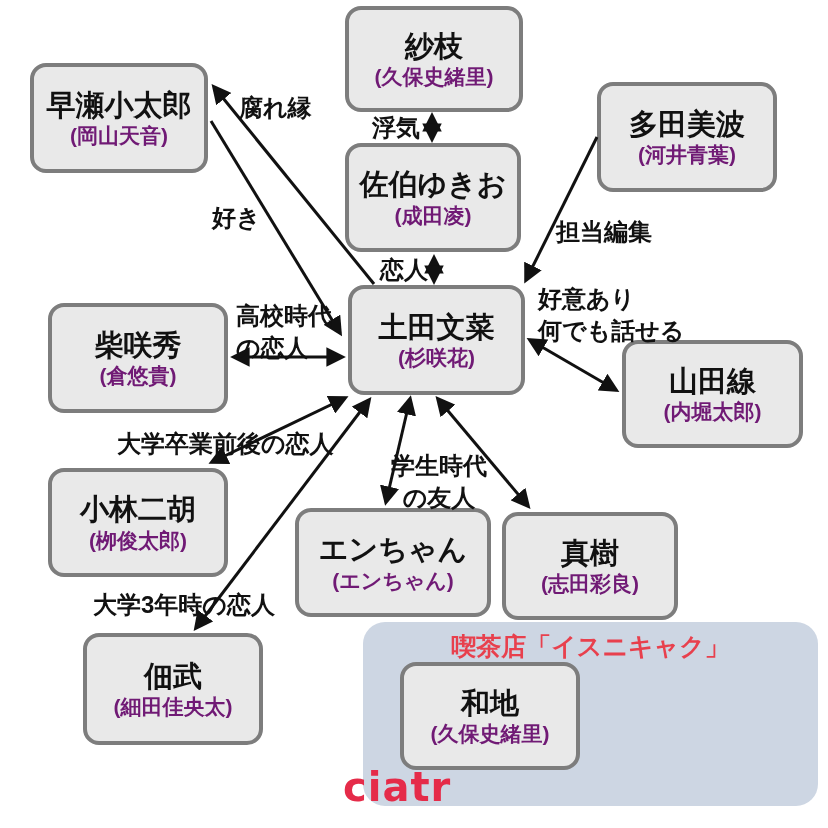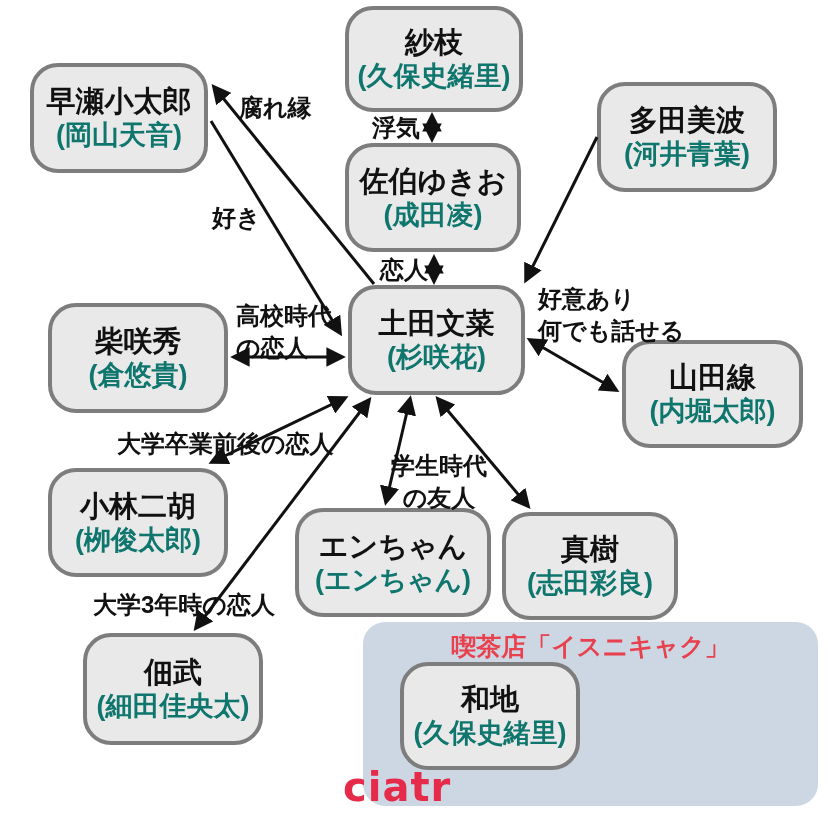--- a/index.html
+++ b/index.html
@@ -7,31 +7,31 @@
     position:relative;
     width:828px;height:828px;
     background:#ffffff;
     overflow:hidden;
     font-family:"Liberation Sans","DejaVu Sans",sans-serif;
   }
   .node{
     position:absolute;
     background:#e9e9e9;
     border:4px solid #7d7d7d;
-    border-radius:28px;
+    border-radius:16px;
     box-sizing:border-box;
     display:flex;
     flex-direction:column;
     align-items:center;
     justify-content:center;
     z-index:2;
     line-height:1.25;
   }
   .node .nm{font-size:29px;font-weight:600;color:#111;white-space:nowrap;}
-  .node .ac{font-size:27px;font-weight:600;color:#0f766e;white-space:nowrap;}
+  .node .ac{font-size:21px;font-weight:600;color:#701a75;white-space:nowrap;}
   .edge-label{
     position:absolute;
     font-size:24px;
     font-weight:600;
     color:#111;
     z-index:4;
     white-space:nowrap;
     line-height:1.32;
   }
   #arrow-layer{
@@ -160,20 +160,21 @@
 
   <div class="node" style="left:400px;top:662px;width:180px;height:108px">
     <div class="nm">和地</div>
     <div class="ac">(久保史緒里)</div>
   </div>
 
 
   <div class="edge-label" style="left:239px;top:92px">腐れ縁</div>
   <div class="edge-label" style="left:372px;top:112px">浮気</div>
   <div class="edge-label" style="left:212px;top:202px">好き</div>
+  <div class="edge-label" style="left:556px;top:216px">担当編集</div>
   <div class="edge-label" style="left:380px;top:254px">恋人</div>
 
   <div class="edge-label" style="left:236px;top:300px">
     <div>高校時代</div>
     <div>の恋人</div>
   </div>
 
   <div class="edge-label" style="left:538px;top:283px">
     <div>好意あり</div>
     <div>何でも話せる</div>

